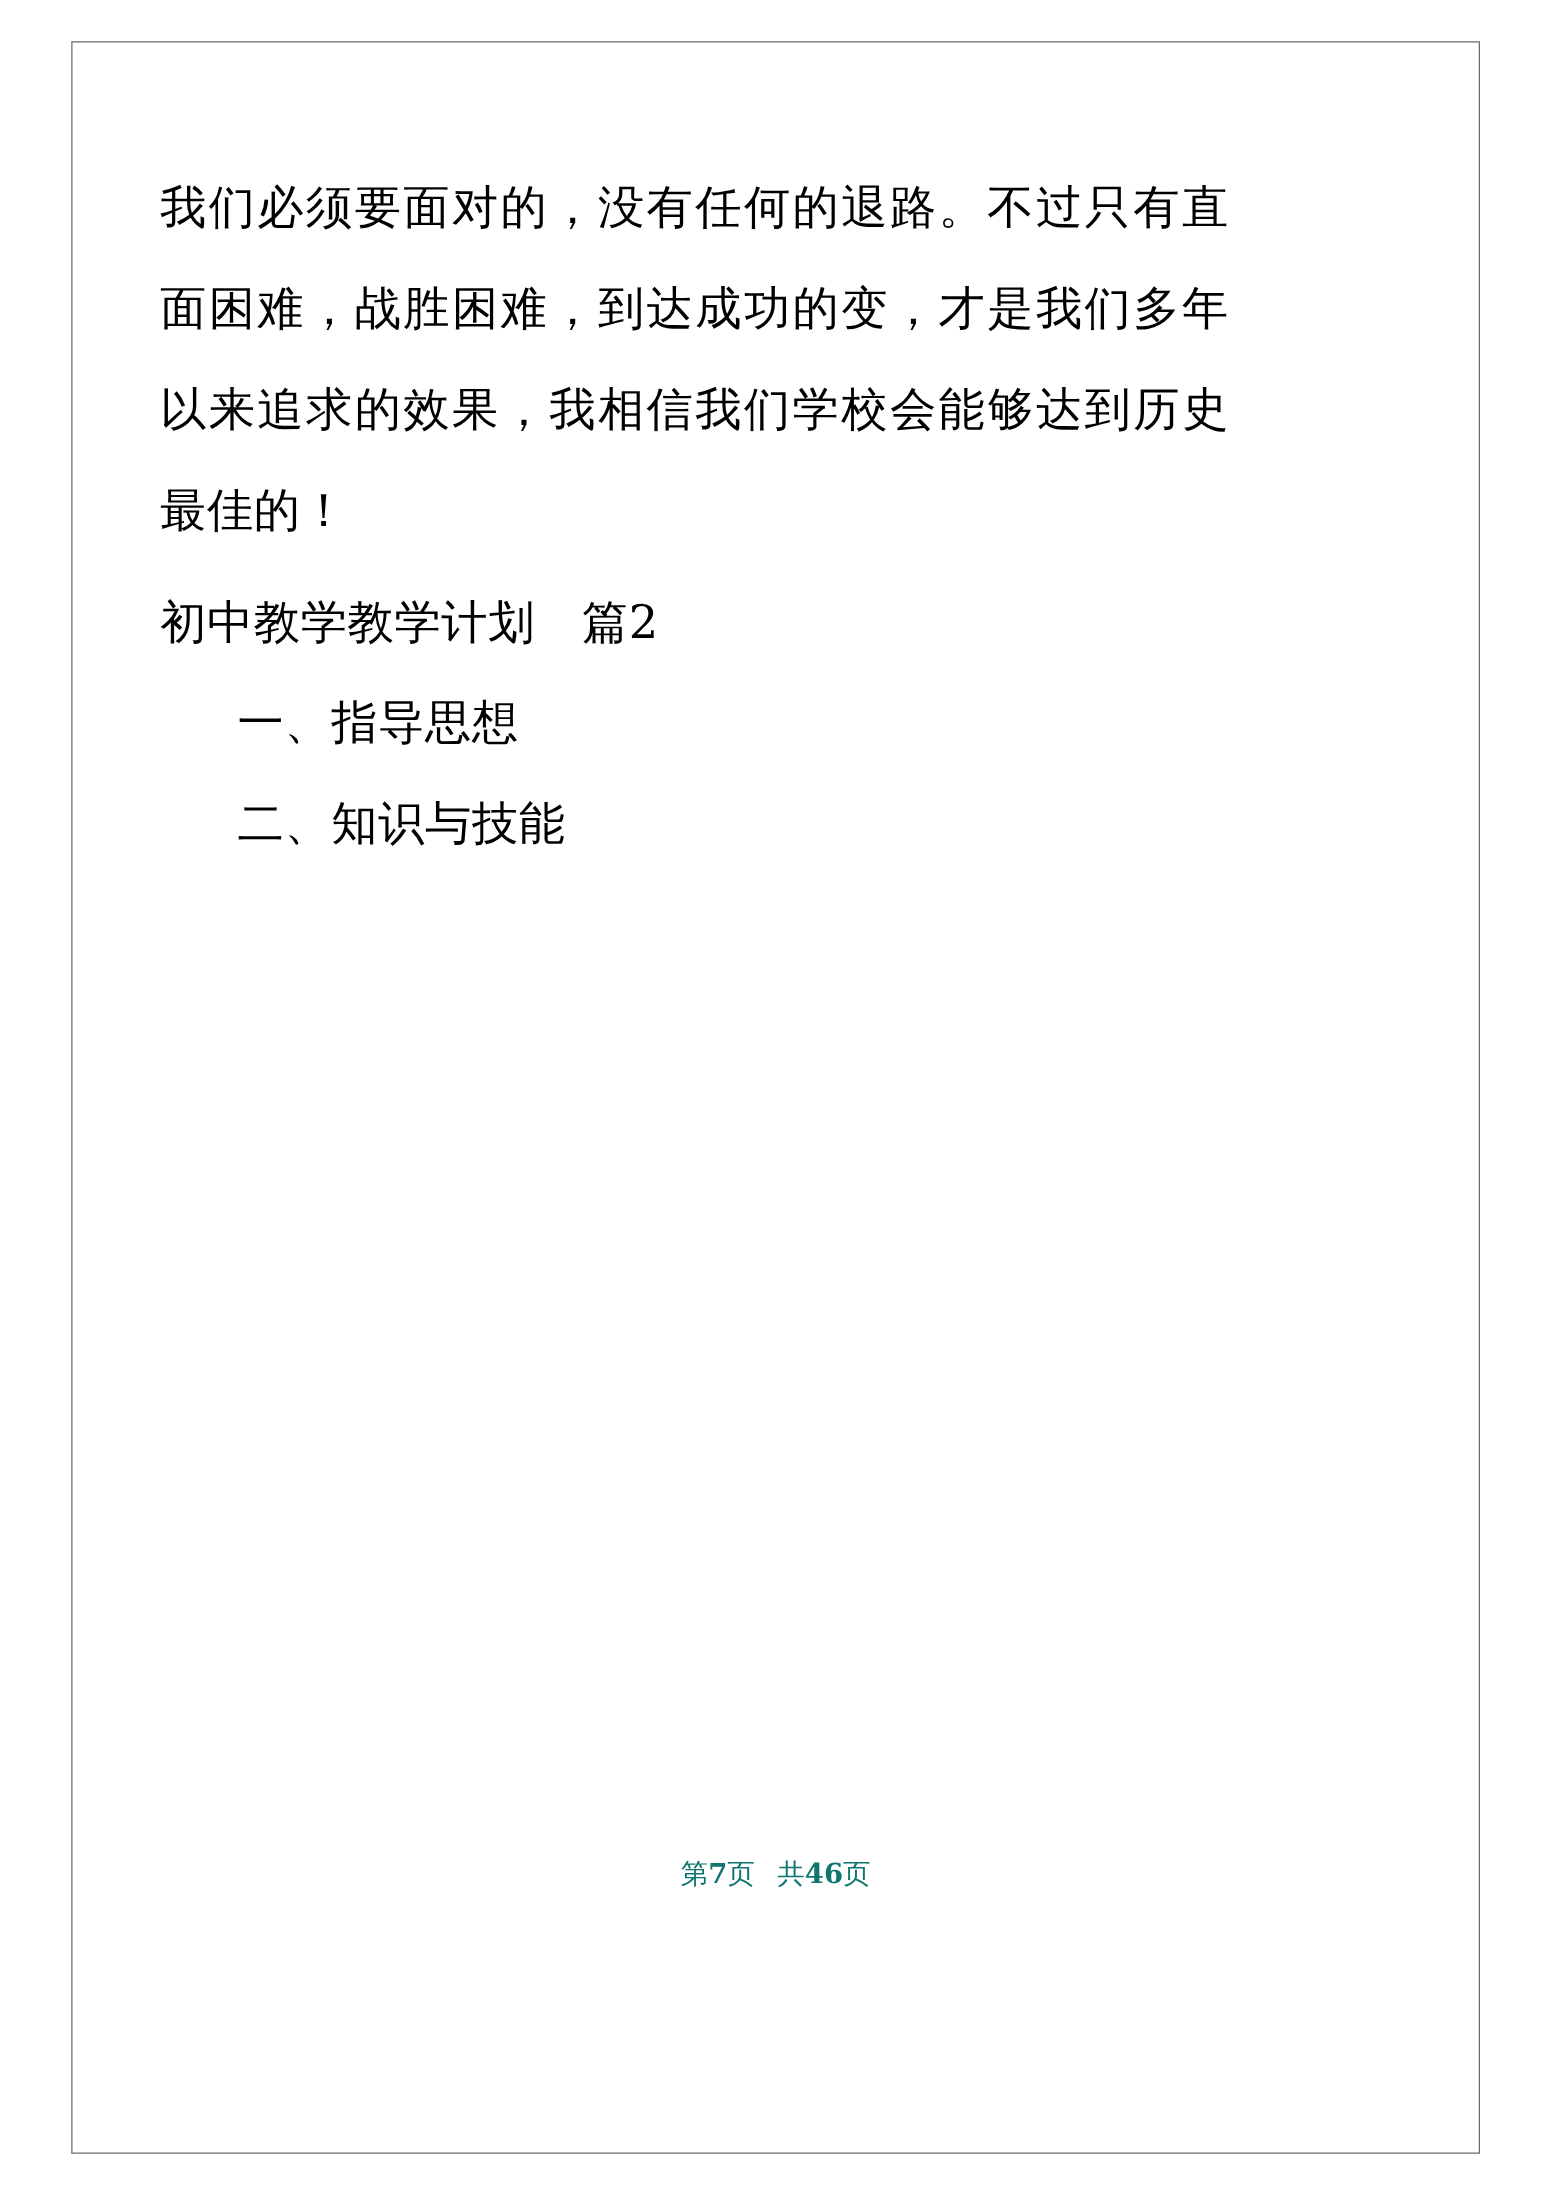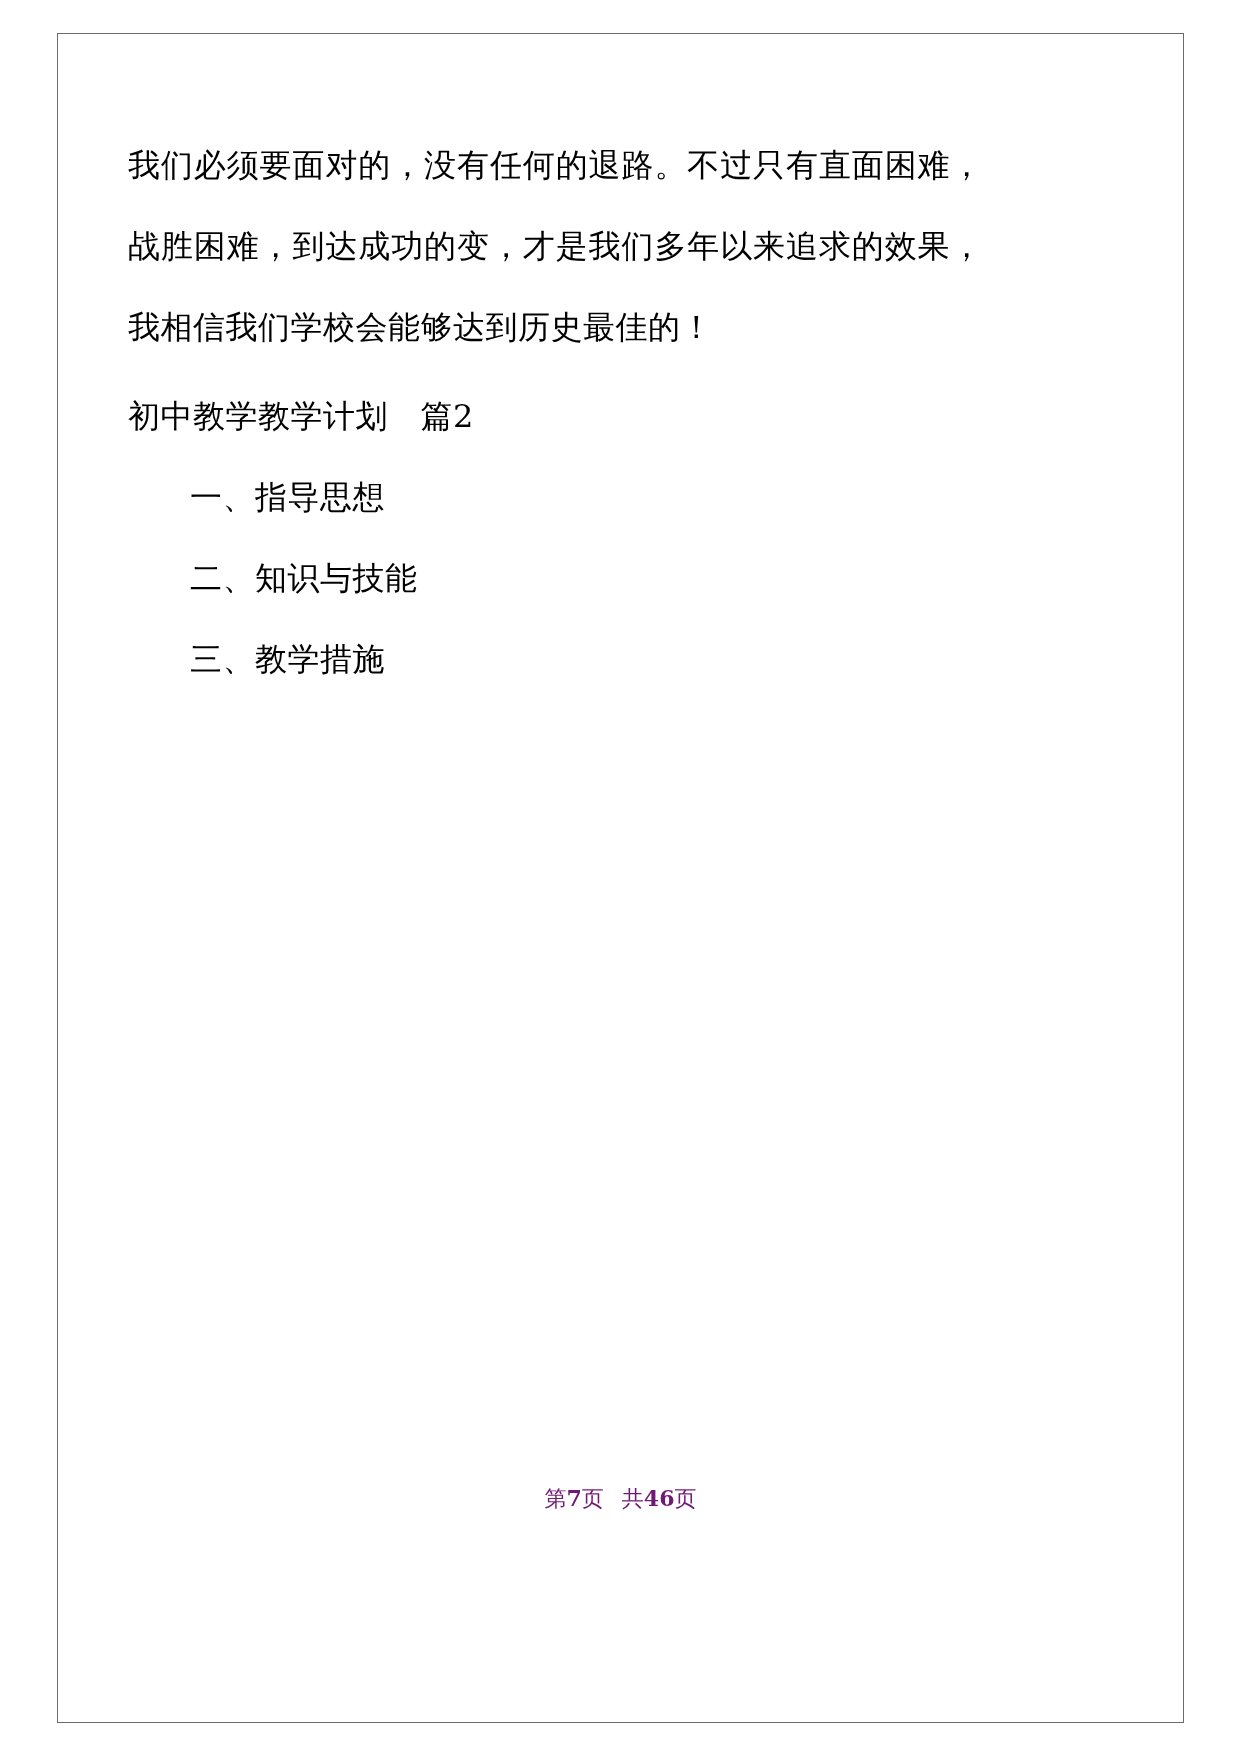--- a/index.html
+++ b/index.html
@@ -31,42 +31,42 @@
     pointer-events: none;
   }
   .content {
     position: absolute;
     left: 128px;
     top: 125px;
     width: 855px;
   }
   p {
     margin: 0 0 0 0;
-    font-size: 32px;
+    font-size: 37px;
     line-height: 81px;
     letter-spacing: 0.5px;
     text-align: justify;
     text-justify: inter-ideograph;
     white-space: normal;
   }
   p.indent {
     text-indent: 62px;
     font-family: Liberation Serif, serif;
   }
   .heading {
     margin-top: 8px;
   }
   .footer {
     position: absolute;
     left: 0;
     top: 1484px;
     width: 1241px;
     text-align: center;
     font-size: 22px;
-    color: #701a75;
+    color: #0f766e;
     font-family: "DejaVu Serif", "Liberation Serif", serif;
   }
   .footer .num {
     font-weight: bold;
   }
   .footer span {
     display: inline-block;
   }
   .gap {
     display: inline-block;
@@ -77,19 +77,18 @@
 <body>
 
 <div class="page">
   <div class="page-border"></div>
 
   <div class="content">
     <p>我们必须要面对的，没有任何的退路。不过只有直面困难，战胜困难，到达成功的变，才是我们多年以来追求的效果，我相信我们学校会能够达到历史最佳的！</p>
     <p class="heading">初中教学教学计划　篇2</p>
     <p class="indent">一、指导思想</p>
     <p class="indent">二、知识与技能</p>
-    <p class="indent">三、教学措施</p>
   </div>
 
   <div class="footer">
     <span>第</span><span class="num">7</span><span>页</span><span class="gap"></span><span>共</span><span class="num">46</span><span>页</span>
   </div>
 </div>
 
 </body></html>

